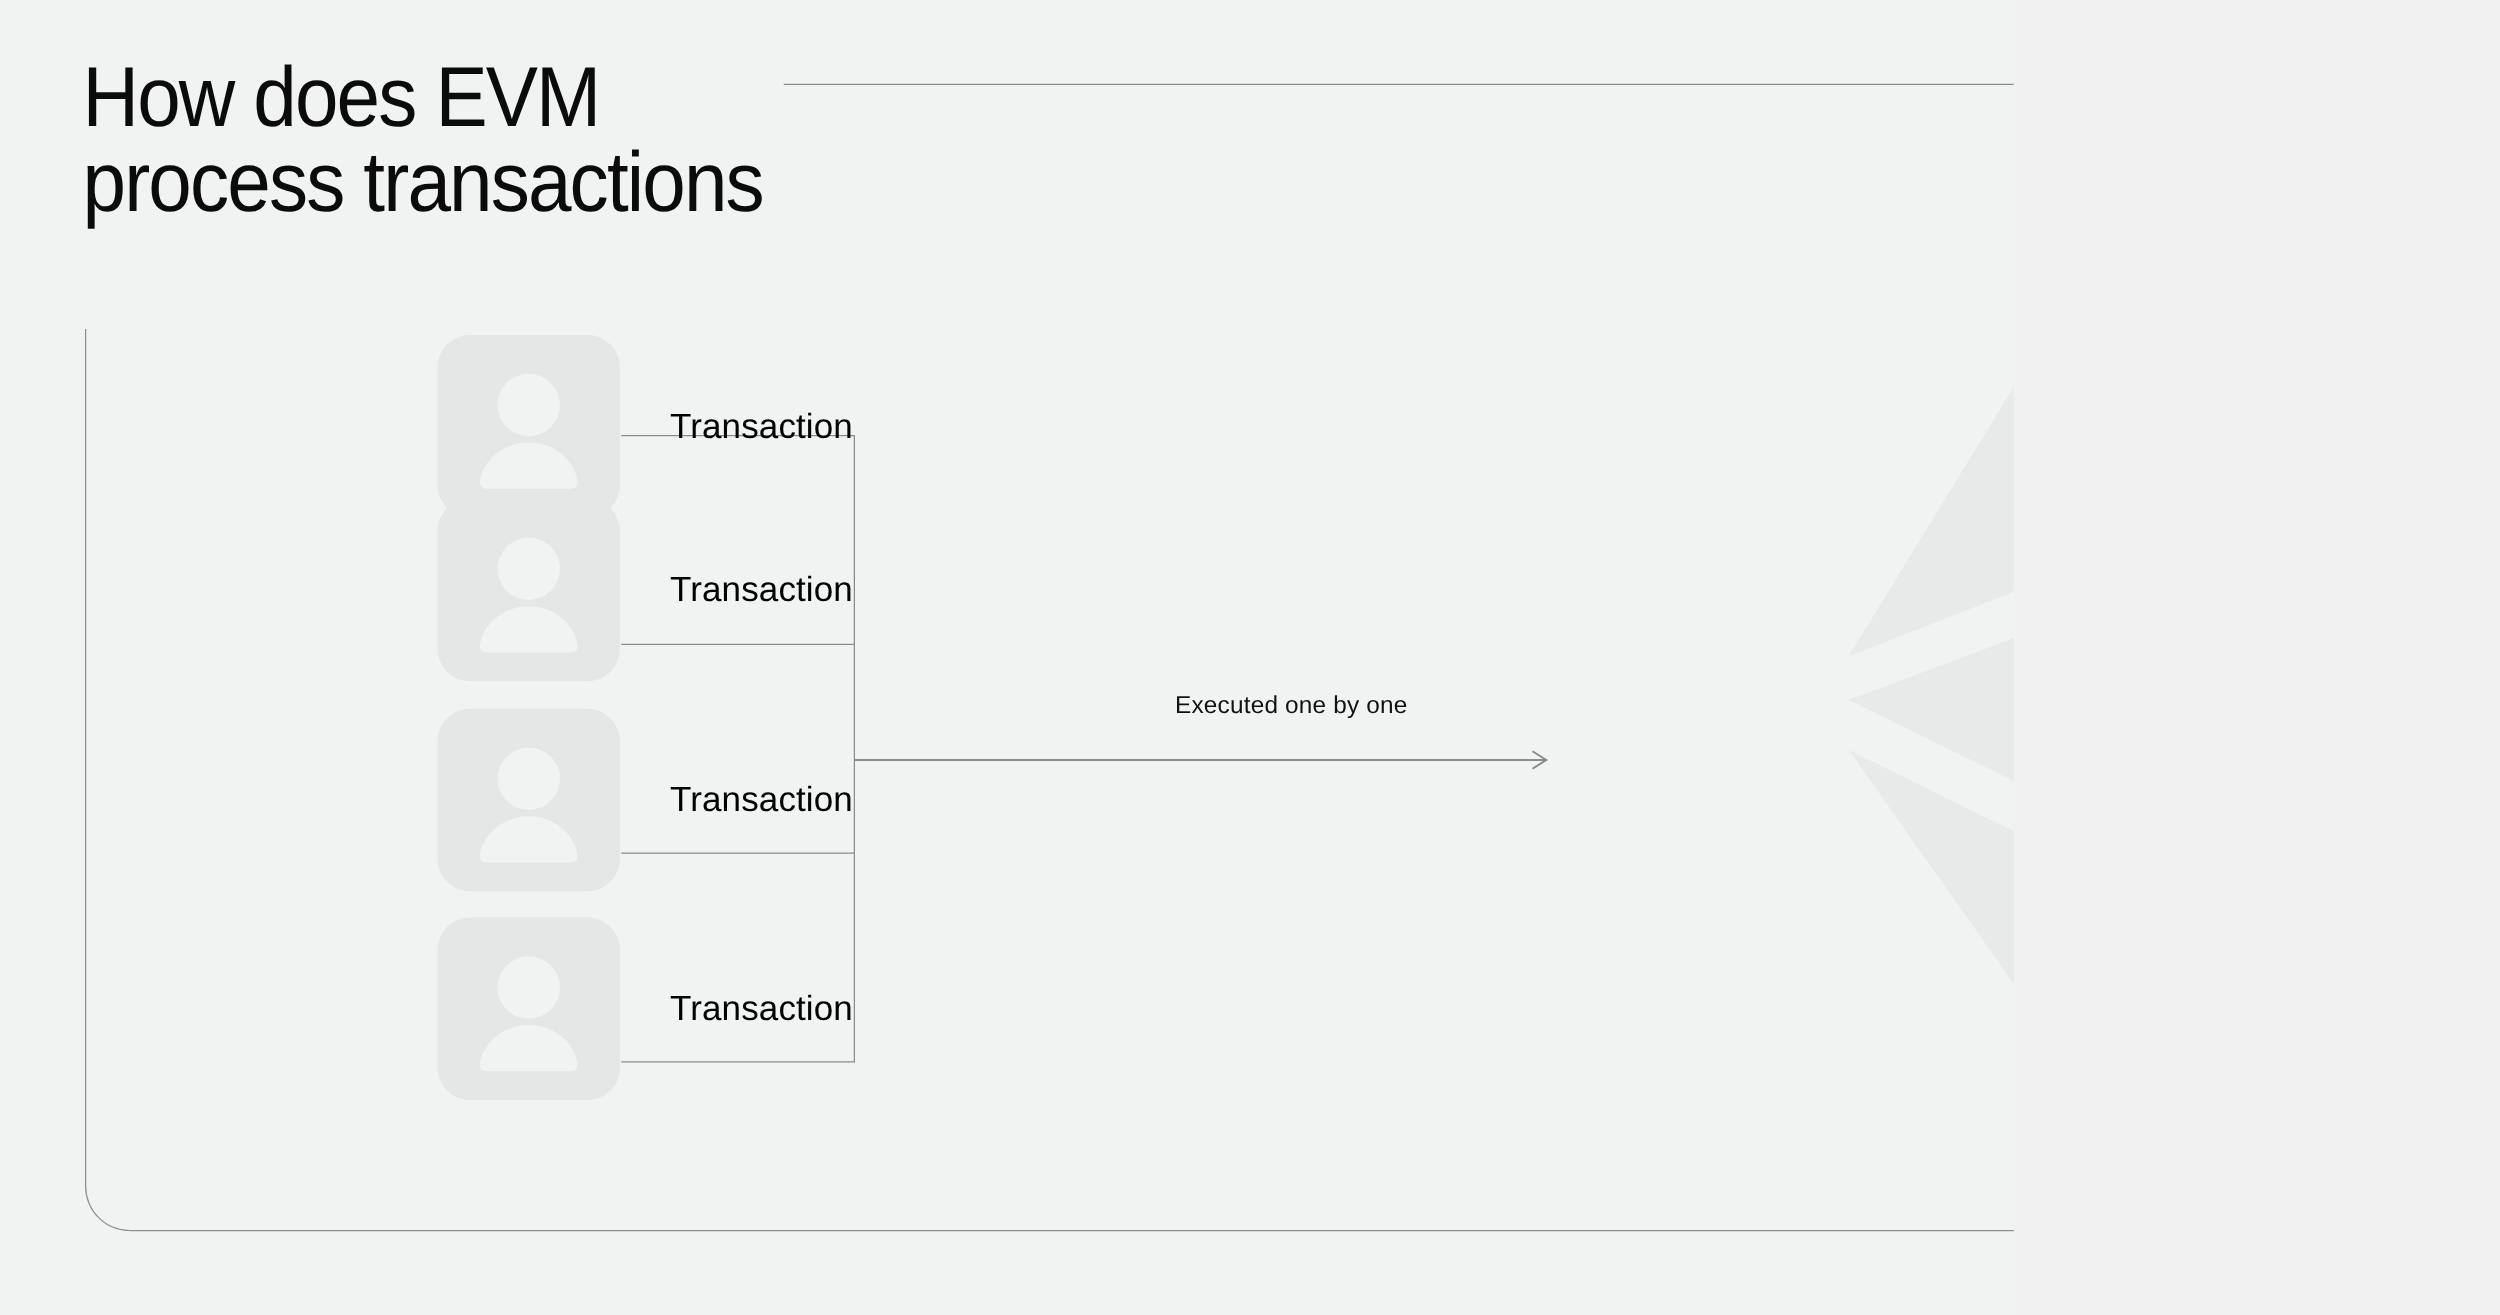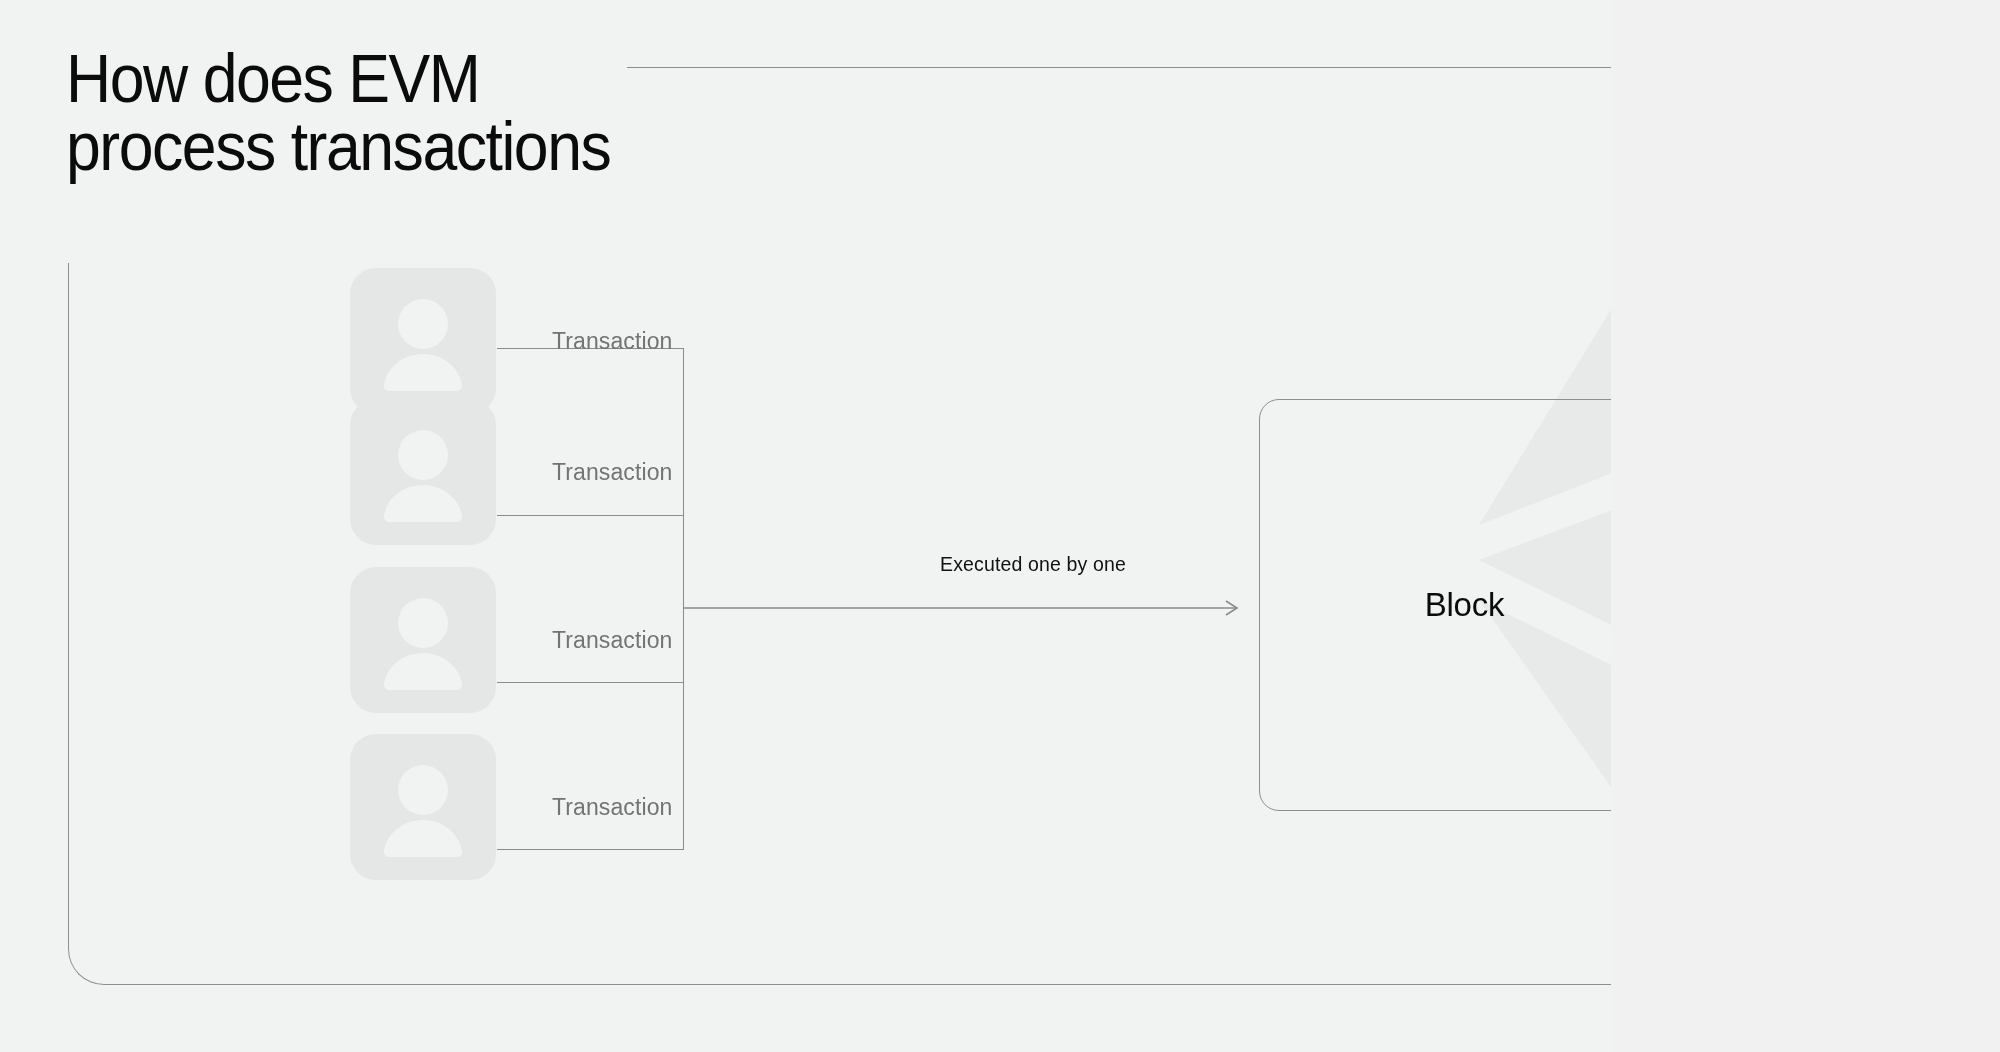--- a/index.html
+++ b/index.html
@@ -129,23 +129,23 @@
     width: 146px;
     height: 146px;
     border-radius: 26px;
     background: #e5e6e6;
     position: relative;
     flex: 0 0 auto;
   }
   .avatar svg { position: absolute; left: 0; top: 0; }
 
   .tx-label {
-    margin-left: 56px;
-    font-size: 23px;
-    color: #737373;
+    margin-left: 40px;
+    font-size: 28px;
+    color: #000000;
     letter-spacing: 0.1px;
     white-space: nowrap;
   }
 
   .tx-rule {
     position: absolute;
     height: 1px;
     background: #8b8b8b;
     z-index: 4;
   }
@@ -278,17 +278,14 @@
   <div class="tx-rule" style="left:497px; top:682px; width:187px;"></div>
   <div class="tx-rule" style="left:497px; top:849px; width:187px;"></div>
   <div id="tx-bracket-vline"></div>
 
   <div id="arrow-caption">Executed one by one</div>
   <svg id="arrow" viewBox="0 0 560 24" xmlns="http://www.w3.org/2000/svg">
     <line x1="0" y1="12" x2="552" y2="12" stroke="#8b8b8b" stroke-width="1.6"></line>
     <polyline points="542,5 553,12 542,19" fill="none" stroke="#8b8b8b" stroke-width="1.6" stroke-linejoin="miter" stroke-linecap="butt"></polyline>
   </svg>
 
-  <div id="block-box">
-    <span id="block-label">Block</span>
-  </div>
 
 </div>
 
 </body></html>

